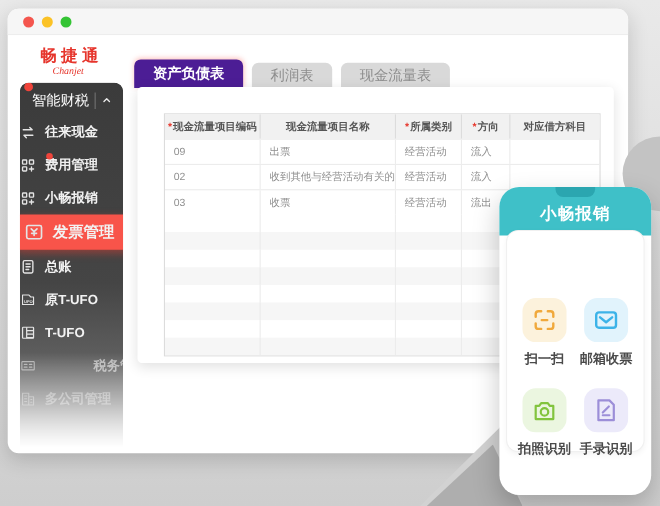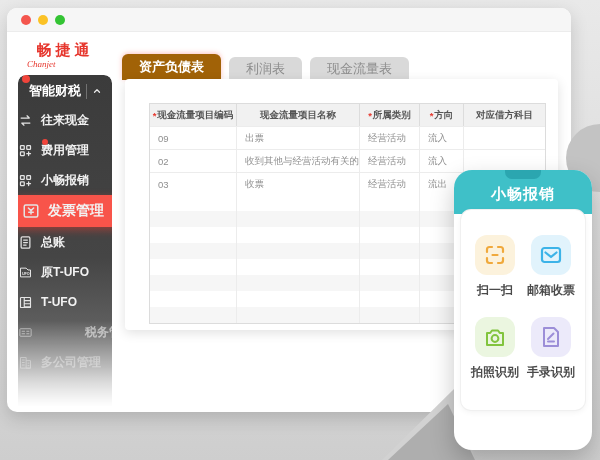--- a/index.html
+++ b/index.html
@@ -14,27 +14,27 @@
   .window{position:absolute;left:7px;top:8px;width:564px;height:404px;
     background:#ffffff;border-radius:10px;box-shadow:0 6px 18px rgba(0,0,0,.16);}
   .titlebar{height:23px;background:#f6f6f6;border-bottom:1px solid #ececec;
     border-radius:10px 10px 0 0;display:flex;align-items:center;padding-left:14px;gap:7px;}
   .dot{width:10px;height:10px;border-radius:50%;}
   .dot.r{background:#f4564e;} .dot.y{background:#fbc226;} .dot.g{background:#34c434;}
 
   .logo{position:absolute;left:20px;top:33px;width:76px;text-align:center;}
   .logo-cn{font-size:15px;font-weight:bold;color:#e6352c;letter-spacing:4px;white-space:nowrap;}
   .logo-en{font-size:9px;color:#e6352c;font-style:italic;font-family:"Liberation Serif","DejaVu Serif",serif;
-    text-align:left;padding-right:6px;margin-top:-1px;}
+    text-align:center;padding-right:6px;margin-top:-1px;}
 
   
   .tabs{position:absolute;left:115px;top:46px;height:26px;display:flex;align-items:flex-end;gap:8px;}
   .tab{height:23px;line-height:23px;padding:0 17px;background:#d9d9d9;color:#8d8d8d;
     font-size:13px;border-radius:6px 6px 0 0;cursor:default;white-space:nowrap;}
-  .tab.active{height:26px;line-height:26px;background:#a16207;color:#fff;font-weight:bold;
+  .tab.active{height:26px;line-height:26px;background:#4c1d95;color:#fff;font-weight:bold;
     box-shadow:0 -1px 5px rgba(248,84,74,.35);}
 
   
   .panel{position:absolute;left:118px;top:71px;width:433px;height:251px;background:#fff;
     border-radius:4px;box-shadow:0 3px 12px rgba(0,0,0,.12);}
   .table{position:absolute;left:24px;top:24px;width:395px;border:1px solid #dcdcdc;background:#fff;}
   .thead{display:flex;background:#f1f1f1;height:22px;}
   .th{display:flex;align-items:center;justify-content:center;font-size:9.5px;font-weight:bold;
     color:#555;border-right:1px solid #dcdcdc;box-sizing:border-box;overflow:hidden;white-space:nowrap;}
   .th:last-child,.td:last-child{border-right:none;}
@@ -46,21 +46,21 @@
   .tr.empty.shade{background:#f6f6f6;}
   .c0{width:87px;} .c1{width:123px;} .c2{width:60px;} .c3{width:44px;} .c4{width:81px;}
 
   
   .sidebar{position:absolute;left:18px;top:75px;width:94px;height:332px;
     border-radius:8px 8px 0 0;color:#fff;
     background:linear-gradient(180deg,#3b3b3b 0%,#454545 55%,#6e6e6e 88%,#9a9a9a 100%);
     -webkit-mask-image:linear-gradient(180deg,#000 74%,rgba(0,0,0,0) 100%);
     mask-image:linear-gradient(180deg,#000 74%,rgba(0,0,0,0) 100%);}
   .sb-dot{position:absolute;left:4px;top:0px;width:8px;height:8px;border-radius:50%;background:#f0443b;z-index:2;}
-  .sb-header{height:28px;display:flex;align-items:center;padding:2px 5px 0 11px;font-size:13px;font-weight:bold;}
+  .sb-header{height:28px;display:flex;align-items:center;padding:2px 5px 0 11px;font-size:13px;font-weight:normal;}
   .sb-hlabel{flex:1;white-space:nowrap;overflow:hidden;}
   .sb-chevron{width:20px;height:15px;border-left:1px solid rgba(255,255,255,.28);
     display:flex;align-items:center;justify-content:center;color:#e9e9e9;}
   .sb-chevron svg{width:10px;height:10px;}
   .sb-item{height:30px;display:flex;align-items:center;font-size:12px;
     font-weight:600;color:#f2f2f2;position:relative;white-space:nowrap;}
   .sb-item .icn{width:15px;height:15px;margin-right:8px;color:#e4e4e4;flex:none;}
   .sb-item .icn svg{width:15px;height:15px;display:block;}
   .sb-item.dim1{opacity:.6;gap:44px;} .sb-item.dim2{opacity:.42;}
   .sb-item.active{background:#f8544a;width:104px;height:32px;left:-5px;border-radius:6px;
@@ -79,21 +79,21 @@
   
   .phone{position:absolute;left:454px;top:170px;width:138px;height:280px;background:#fff;
     border-radius:18px;box-shadow:0 10px 24px rgba(0,0,0,.22);}
   .phone-header{height:44px;background:#3fc0c8;border-radius:18px 18px 0 0;position:relative;
     display:flex;align-items:center;justify-content:center;padding-top:4px;box-sizing:border-box;}
   .notch{position:absolute;top:0;left:50%;transform:translateX(-50%);width:36px;height:9px;
     background:#2ba6b0;border-radius:0 0 7px 7px;}
   .phone-title{color:#fff;font-size:15px;font-weight:bold;letter-spacing:1px;}
   .phone-screen{position:absolute;left:7px;right:7px;top:40px;height:200px;background:#fff;
     border-radius:10px;box-shadow:0 0 0 1px #f0f0f0,0 2px 6px rgba(0,0,0,.06);}
-  .action-grid{display:grid;grid-template-columns:1fr 1fr;row-gap:18px;padding:25px 6px 0;justify-items:center;}
+  .action-grid{display:grid;grid-template-columns:1fr 1fr;row-gap:18px;padding:25px 6px 0;justify-items:center;margin-top:36px;}
   .action{display:flex;flex-direction:column;align-items:center;cursor:default;}
   .action .tile{width:40px;height:40px;border-radius:12px;display:flex;align-items:center;justify-content:center;}
   .action .tile svg{width:24px;height:24px;display:block;}
   .action .lbl{margin-top:7px;font-size:12px;font-weight:600;color:#4a4a4a;white-space:nowrap;}
 </style>
 </head>
 <body>
 
 <div class="stage">
 

